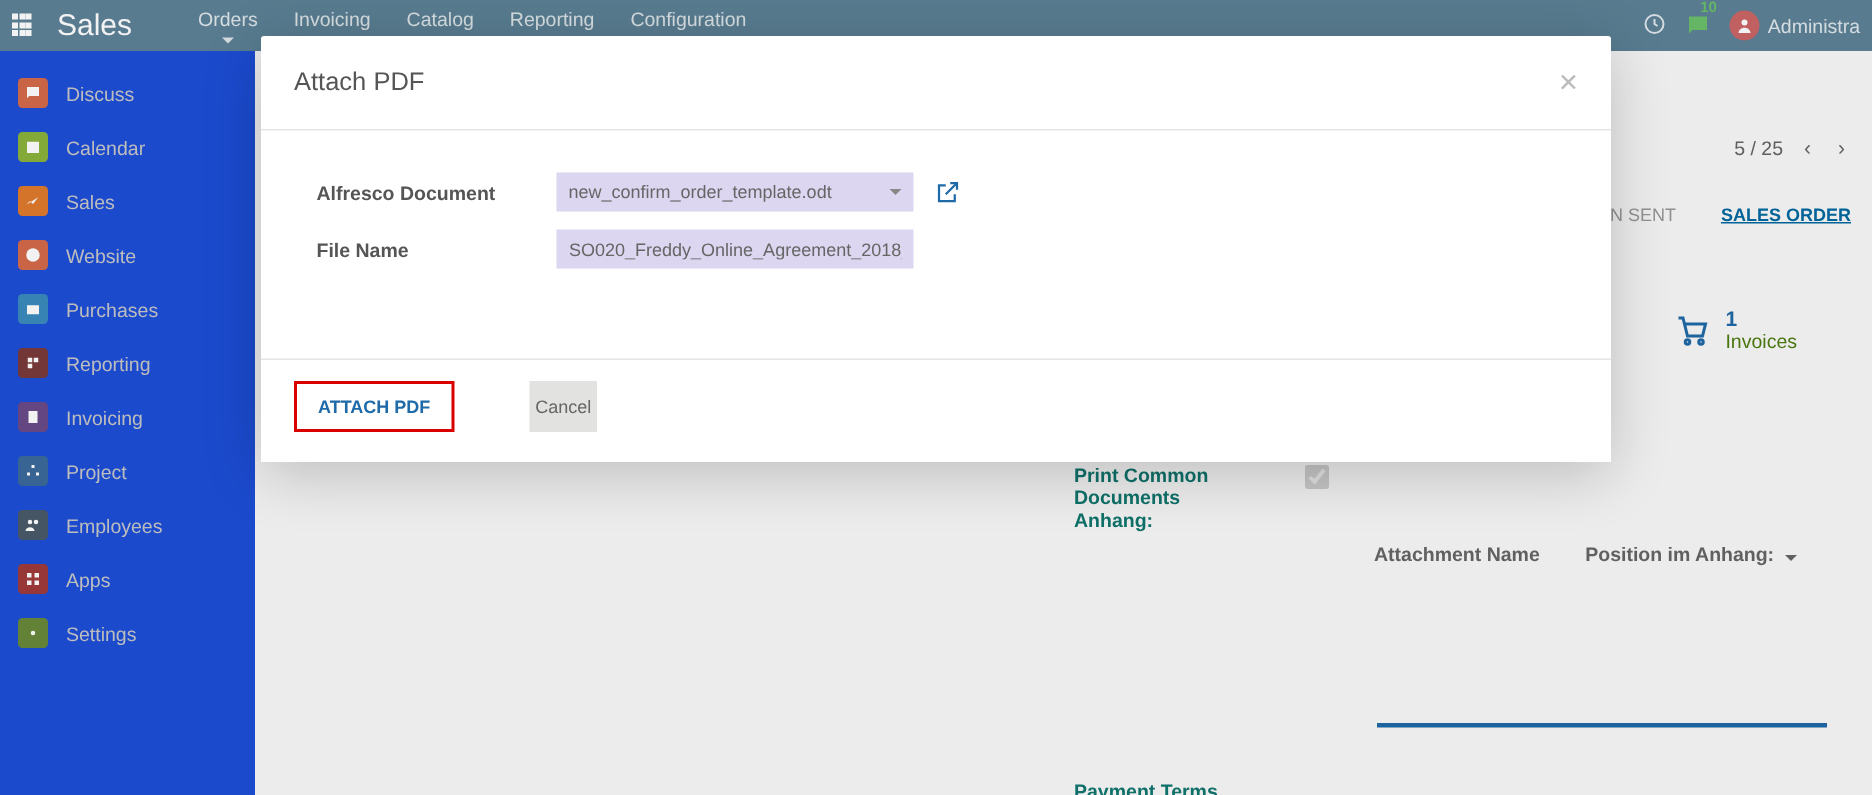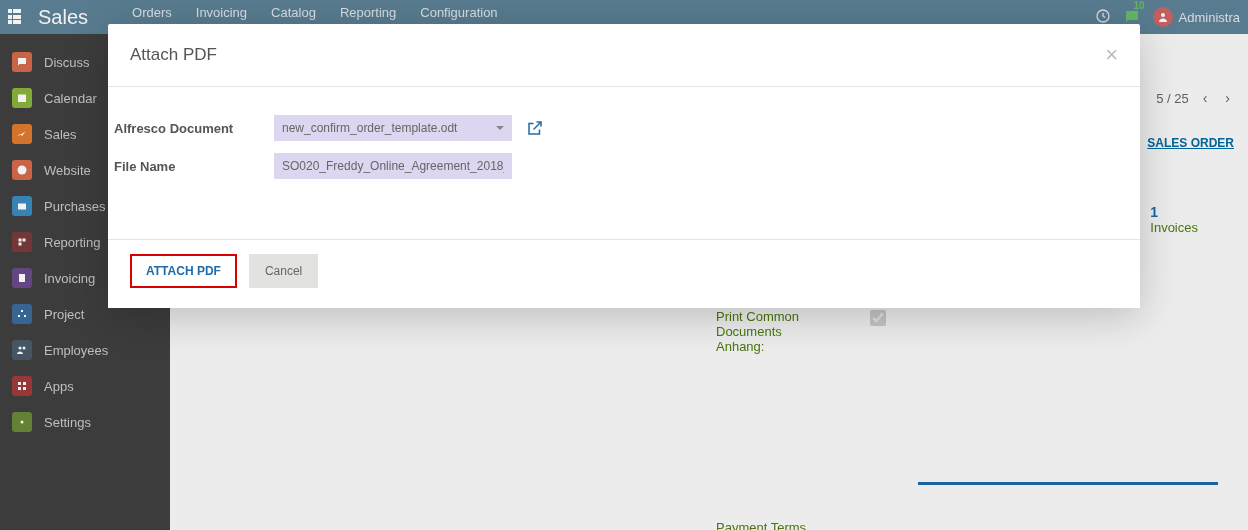--- a/index.html
+++ b/index.html
@@ -14,62 +14,62 @@
 .caret { width:0; height:0; border-left:4px solid transparent; border-right:4px solid transparent; border-top:4px solid currentColor; }
 .nav-right { margin-left:auto; display:flex; align-items:center; gap:12px; color:#e0e8ec; }
 .clock-icon svg { width:16px; height:16px; stroke:#e0e8ec; fill:none; stroke-width:2; }
 .chat-badge { position:relative; display:flex; align-items:center; }
 .chat-badge svg { width:18px; height:18px; fill:#6abf6a; }
 .badge-count { position:absolute; top:-8px; right:-4px; font-size:10px; color:#6abf6a; font-weight:bold; }
 .user { display:flex; align-items:center; gap:6px; }
 .avatar { width:20px; height:20px; border-radius:50%; background:#cc6666; display:flex; align-items:center; justify-content:center; }
 .avatar svg { width:12px; height:12px; fill:#fff; }
 
-.sidebar { position:absolute; top:34px; left:0; width:187px; bottom:0; background:#404040; padding-top:10px; }
+.sidebar { position:absolute; top:34px; left:0; width:187px; bottom:0; background:#1d4ed8; padding-top:10px; }
 .sb-item { display:flex; align-items:center; gap:12px; padding:8px 12px; color:#c8c8c8; cursor:pointer; }
 .sb-icon { width:20px; height:20px; border-radius:3px; display:flex; align-items:center; justify-content:center; flex-shrink:0; }
 .sb-icon svg { width:12px; height:12px; fill:#fff; }
 
 .content { position:absolute; top:34px; left:170px; right:0; bottom:0; background:#f9f9f9; padding:10px 14px; }
 .content-top { display:flex; justify-content:flex-end; align-items:center; gap:10px; margin-top:46px; color:#666; }
 .pager-btn { cursor:pointer; color:#666; font-size:14px; padding:0 4px; }
 .status-tabs { display:flex; justify-content:flex-end; gap:30px; margin-top:30px; font-size:12px; color:#999; }
 .status-tabs .active { color:#0369a1; font-weight:bold;text-decoration:underline; }
 
 .info-box { position:absolute; right:50px; top:170px; display:flex; align-items:center; gap:10px; }
 .cart-svg { width:24px; height:24px; fill:none; stroke:#1f6aa8; stroke-width:2; }
 .info-box .num { color:#1f6aa8; font-weight:bold; font-size:14px; }
 .info-box .lbl { color:#4d7c0f; font-size:13px; display:block; }
 
-.bg-labels { position:absolute; left:546px; color:#4d7c0f; font-weight:normal; font-size:13px; }
+.bg-labels { position:absolute; left:546px; color:#0f766e; font-weight:bold; font-size:13px; }
 .print-common { top:275px; }
 .payment { top:486px; }
 
 .attach-table { position:absolute; right:18px; top:320px; width:320px; }
 .attach-table th { text-align:left; font-weight:bold; color:#666; padding:6px 4px; font-size:13px; }
 .sort-caret { display:inline-block; margin-left:4px; }
 .blue-bar { position:absolute; right:30px; top:448px; width:300px; height:3px; background:#1f6aa8; }
 
 .checkbox-read { position:absolute; left:700px; top:276px; width:16px; height:16px; }
 
 .modal-overlay { position:absolute; inset:0; background:rgba(0,0,0,0.05); display:flex; justify-content:center; align-items:flex-start; }
-.modal { margin-top:24px; width:1032px; background:#fff; border-radius:2px; box-shadow:0 8px 40px rgba(0,0,0,0.2); }
+.modal { margin-top:24px; width:900px; background:#fff; border-radius:2px; box-shadow:0 8px 40px rgba(0,0,0,0.2); }
 .modal-header { padding:18px 22px; border-bottom:1px solid #e5e5e5; display:flex; align-items:center; }
 .modal-title { font-size:17px; font-weight:400; color:#555; }
 .modal-close { margin-left:auto; font-size:22px; color:#bbb; cursor:pointer; }
-.modal-body { padding:28px 6px 48px; }
+.modal-body { padding:28px 37px 48px; }
 .form-row { display:flex; align-items:center; margin-bottom:12px; }
 .form-label { width:160px; font-weight:bold; color:#555; font-size:13px; }
 .dropdown-field { width:238px; background:#dcd6f0; padding:6px 8px; color:#666; font-size:12px; display:flex; align-items:center; justify-content:space-between; cursor:pointer; }
 .dropdown-field .dc { border-top-color:#888; }
 .ext-link { margin-left:14px; width:18px; height:18px; stroke:#1f6aa8; fill:none; stroke-width:2; cursor:pointer; }
 .text-field { width:238px; background:#dcd6f0; padding:6px 8px; color:#666; border:none; font-size:12px; }
 .modal-footer { padding:14px 22px 20px; background:#fff; border-top:1px solid #e5e5e5; display:flex; gap:12px; }
 .btn-primary { border:2px solid #d90000; background:#fff; color:#1f6aa8; padding:8px 14px; font-size:12px; font-weight:bold; cursor:pointer; }
-.btn-cancel { background:#e2e2e0; border:none; color:#666; padding:8px 16px; font-size:12px; cursor:pointer; }
+.btn-cancel { background:#e2e2e0; border:none; color:#666; padding:8px 4px; font-size:12px; cursor:pointer;margin-left:38px; }
 </style>
 </head>
 <body>
 
 <div class="navbar">
   <div class="apps-icon">
     <span></span>
       <span></span>
       <span></span>
       <span></span>
@@ -250,20 +250,28 @@
   </div>
 
   <div class="bg-labels print-common">
     <span>Print Common</span><br>
     <span>Documents</span><br>
     <span>Anhang:</span>
   </div>
   <input type="checkbox" checked="" disabled="" class="checkbox-read" style="">
   <div class="bg-labels payment">Payment Terms</div>
 
+  <table class="attach-table">
+    <tbody>
+        <tr>
+      <th>Attachment Name</th>
+      <th><span>Position im Anhang:</span> <span class="caret sort-caret"></span></th>
+    </tr>
+  </tbody>
+    </table>
   <div class="blue-bar"></div>
 </div>
 
 <div class="modal-overlay">
   <div class="modal">
     <div class="modal-header">
       <span class="modal-title">Attach PDF</span>
       <span class="modal-close">×</span>
     </div>
     <div class="modal-body">

